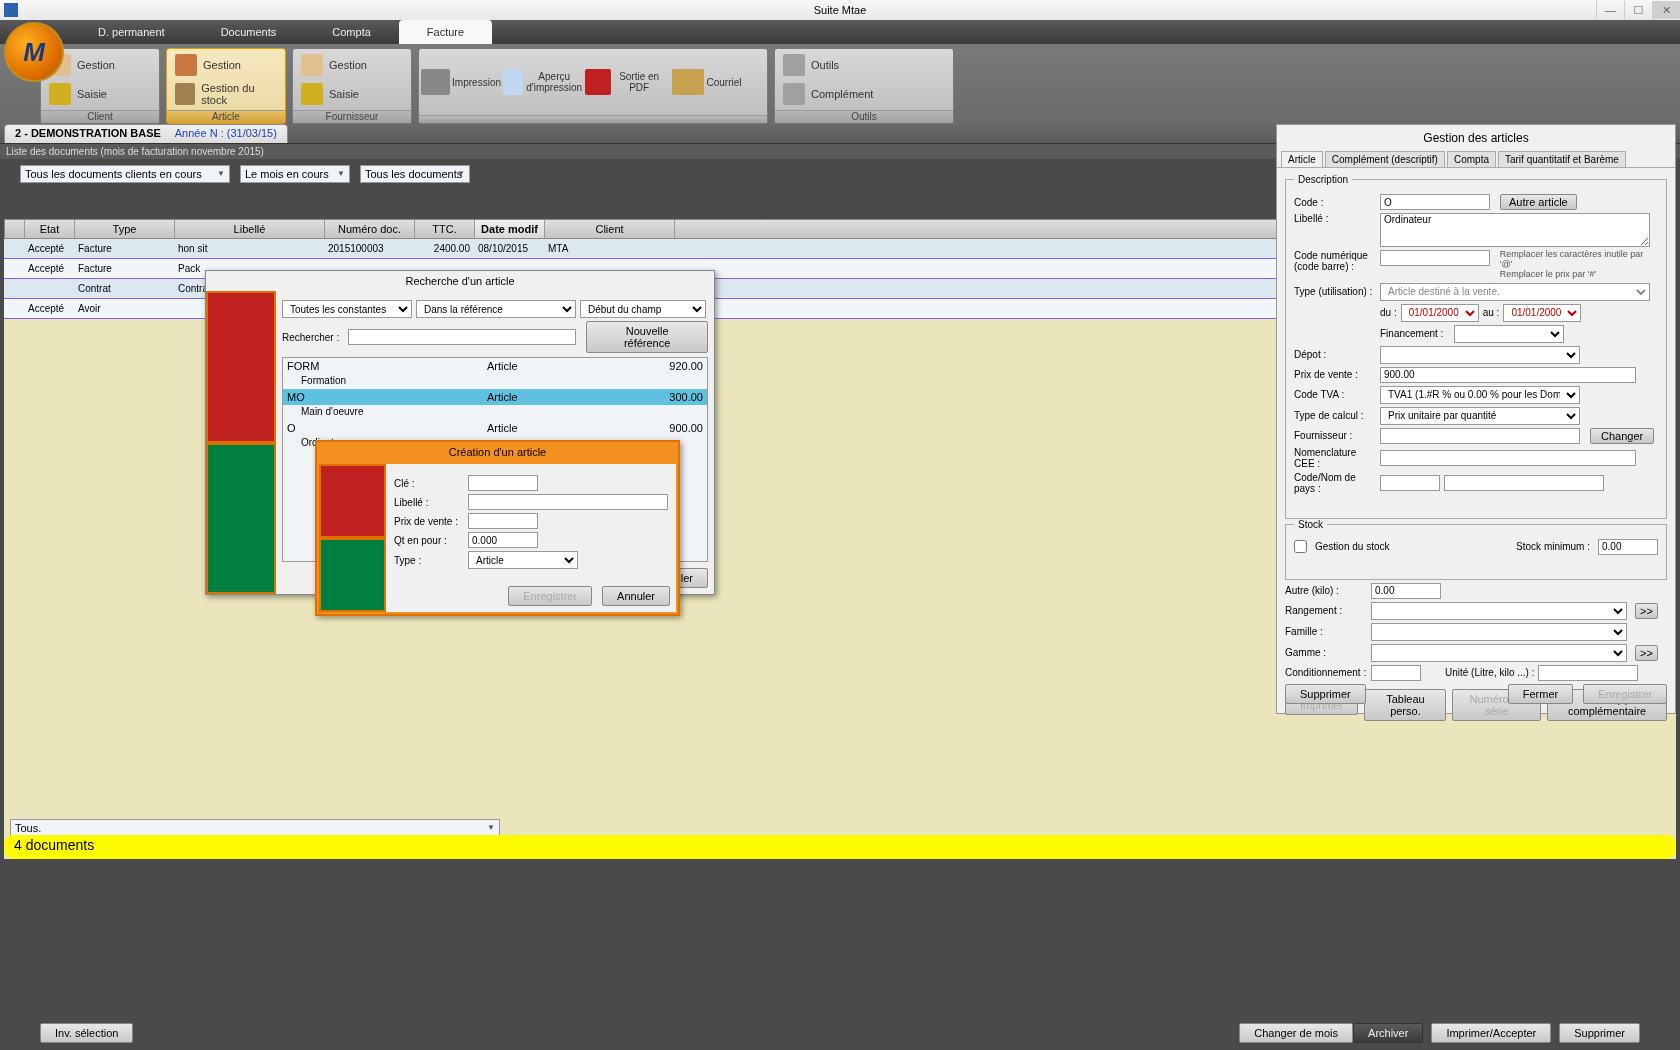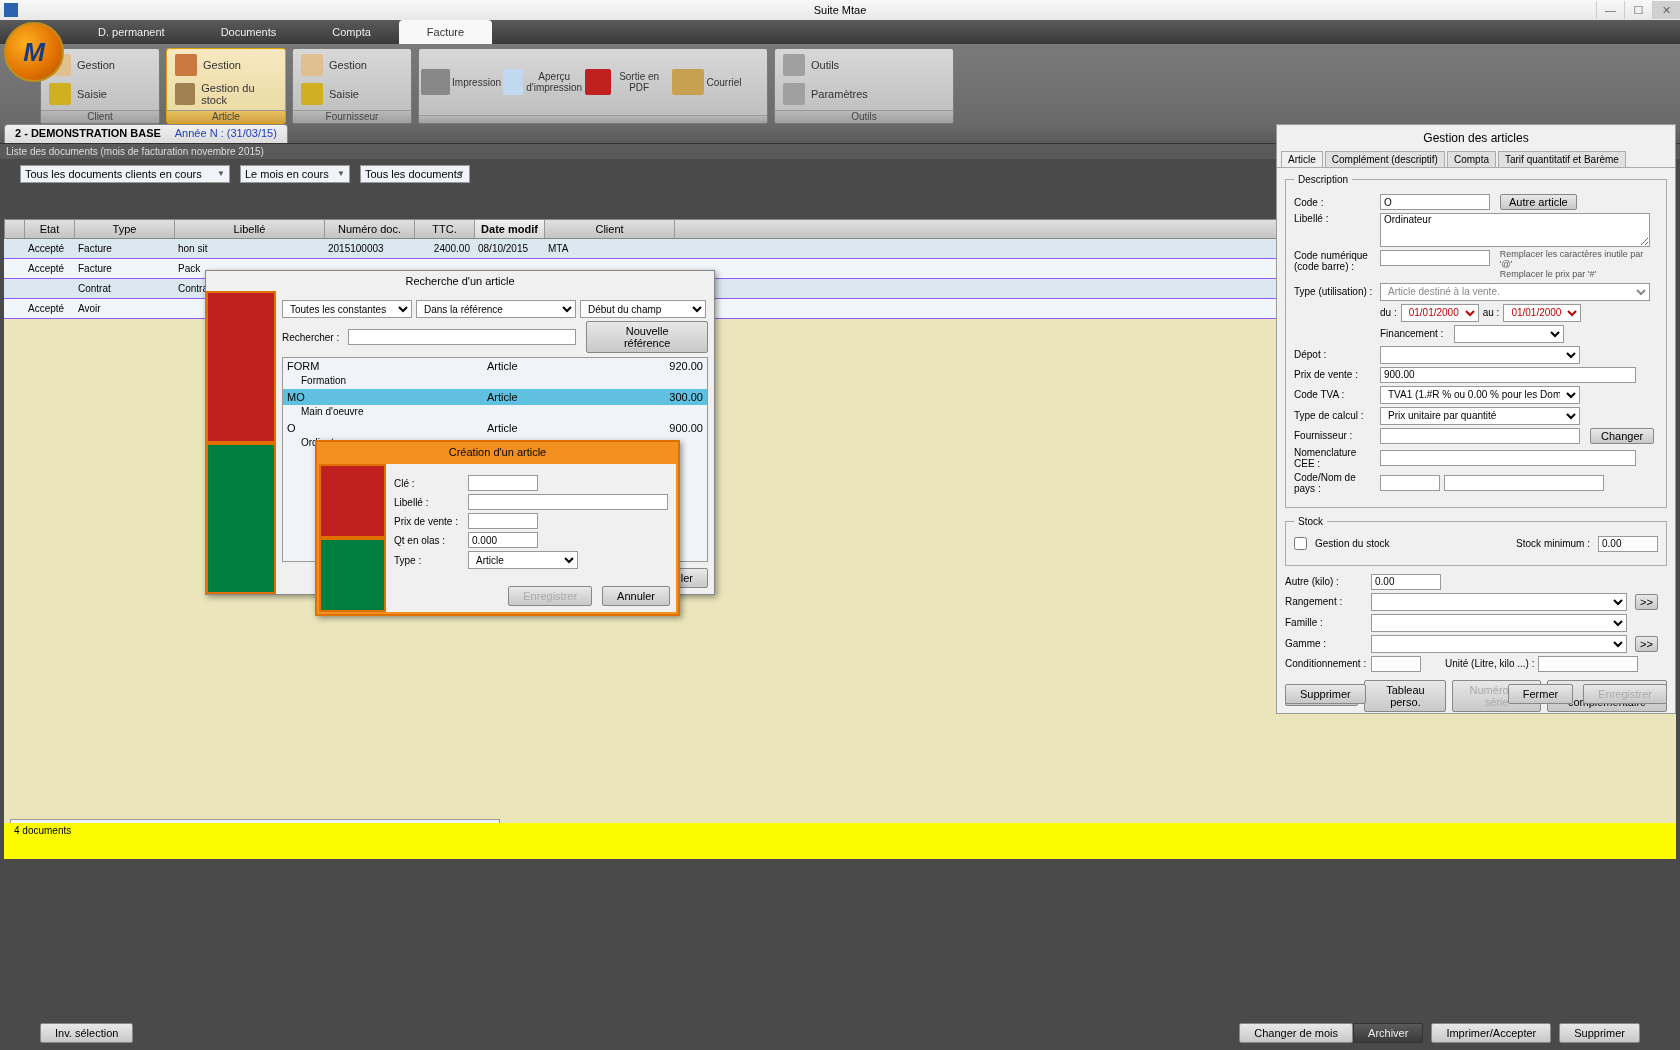--- a/index.html
+++ b/index.html
@@ -51,36 +51,36 @@
 
 .tablewrap { background: #eae5ba; margin: 0 4px; height: 640px; position: relative; }
 .thead { display: flex; background: linear-gradient(#e0e0e0,#c4c4c4); border: 1px solid #888; }
 .thead .th { border-right: 1px solid #999; padding: 3px 4px; font-size: 11px; text-align: center; }
 .thead .th.sorted { background: linear-gradient(#f0f0f0,#d8d8d8); font-weight: bold; }
 .trow { display: flex; border-bottom: 1px solid #8b5cf6; background: #dce8f0; height: 20px; align-items: center; }
 .trow:nth-child(odd) { background: #f0f6fa; }
 .trow .td { padding: 2px 4px; font-size: 10px; overflow: hidden; white-space: nowrap; }
 
 
-.statusrow { position: absolute; bottom: 0; left: 0; right: 0; height: 36px; background: #fdfb00; padding: 2px 10px; font-size: 10px; }
+.statusrow { position: absolute; bottom: 0; left: 0; right: 0; height: 24px; background: #fdfb00; padding: 2px 10px; font-size: 14px; border-radius: 9px; }
 
 
 .bottombar { position: absolute; bottom: 4px; left: 0; right: 0; height: 26px; display: flex; align-items: center; padding: 0 40px; }
 .btn { background: linear-gradient(#e8e8e8,#c8c8c8); border: 1px solid #888; padding: 3px 14px; border-radius: 2px; font-size: 11px; cursor: pointer; }
 .btn.primary { background: linear-gradient(#5a5a5a,#3a3a3a); color: #eee; border-color: #333; }
 .btn:disabled { color: #aaa; }
 
 
 .rightpanel { position: absolute; right: 4px; top: 124px; width: 400px; height: 590px; background: #f0f0f0; border: 1px solid #999; z-index: 30; }
 .rightpanel .rptitle { text-align: center; padding: 6px; font-size: 12px; }
 .rightpanel .rptabs { display: flex; border-bottom: 1px solid #aaa; padding-left: 4px; }
 .rightpanel .rptab { padding: 2px 6px; font-size: 10px; border: 1px solid #aaa; border-bottom: none; background: #e0e0e0; margin-right: 2px; cursor: pointer; }
 .rightpanel .rptab.active { background: #f0f0f0; }
 .rightpanel .rpbody { padding: 6px 8px; }
-fieldset { border: 1px solid #aaa; padding: 6px 8px 10px; margin-bottom: 8px; }
+fieldset { border: 1px solid #aaa; padding: 6px 8px 21px; }
 fieldset legend { font-size: 10px; padding: 0 4px; }
 .frow { display: flex; align-items: center; margin: 3px 0; gap: 4px; }
 .flabel { width: 82px; font-size: 10px; }
 .finput { background: #fff; border: 1px solid #999; height: 16px; padding: 0 3px; font-size: 10px; }
 .fselect { background: #fff; border: 1px solid #999; height: 18px; padding: 0 3px; font-size: 10px; }
 .fhint { font-size: 9px; color: #555; line-height: 1.1; }
 .rpfoot { position: absolute; bottom: 6px; left: 8px; right: 8px; }
 
 
 .dlg { position: absolute; background: #f0f0f0; border: 1px solid #888; box-shadow: 2px 2px 6px rgba(0,0,0,0.4); z-index: 60; }
@@ -206,21 +206,21 @@
   </div>
   <div class="rgroup" style="width:180px">
     <div class="rbody">
         <div class="rcol">
       <div class="rrow">
             <span class="ricon gear"></span>
             <span class="rtxt">Outils</span>
           </div>
       <div class="rrow">
             <span class="ricon gear"></span>
-            <span class="rtxt">Paramètres</span>
+            <span class="rtxt">Complément</span>
           </div>
     </div>
       </div>
     <div class="rfooter">Outils</div>
   </div>
 </div>
 
 <div class="tabstrip">
   <div class="tab">
     <b>2 - DEMONSTRATION BASE</b>&nbsp;&nbsp;&nbsp;&nbsp;
@@ -379,21 +379,21 @@
           </div>
         <div class="frow">
             <span class="flabel" style="width:70px">Libellé :</span>
             <input class="finput" style="width: 200px;" value="">
           </div>
         <div class="frow">
             <span class="flabel" style="width:70px">Prix de vente :</span>
             <input class="finput" style="width: 70px;" value="">
           </div>
         <div class="frow">
-            <span class="flabel" style="width:70px">Qt en olas :</span>
+            <span class="flabel" style="width:70px">Qt en pour :</span>
             <input class="finput" style="width: 70px;" value="0.000">
           </div>
         <div class="frow">
             <span class="flabel" style="width:70px">Type :</span>
             <select class="fselect" style="width:110px"><option>Article</option></select>
           </div>
       </div>
       <div class="dfoot">
         <button class="btn" disabled="">Enregistrer</button>
         <button class="btn">Annuler</button>

